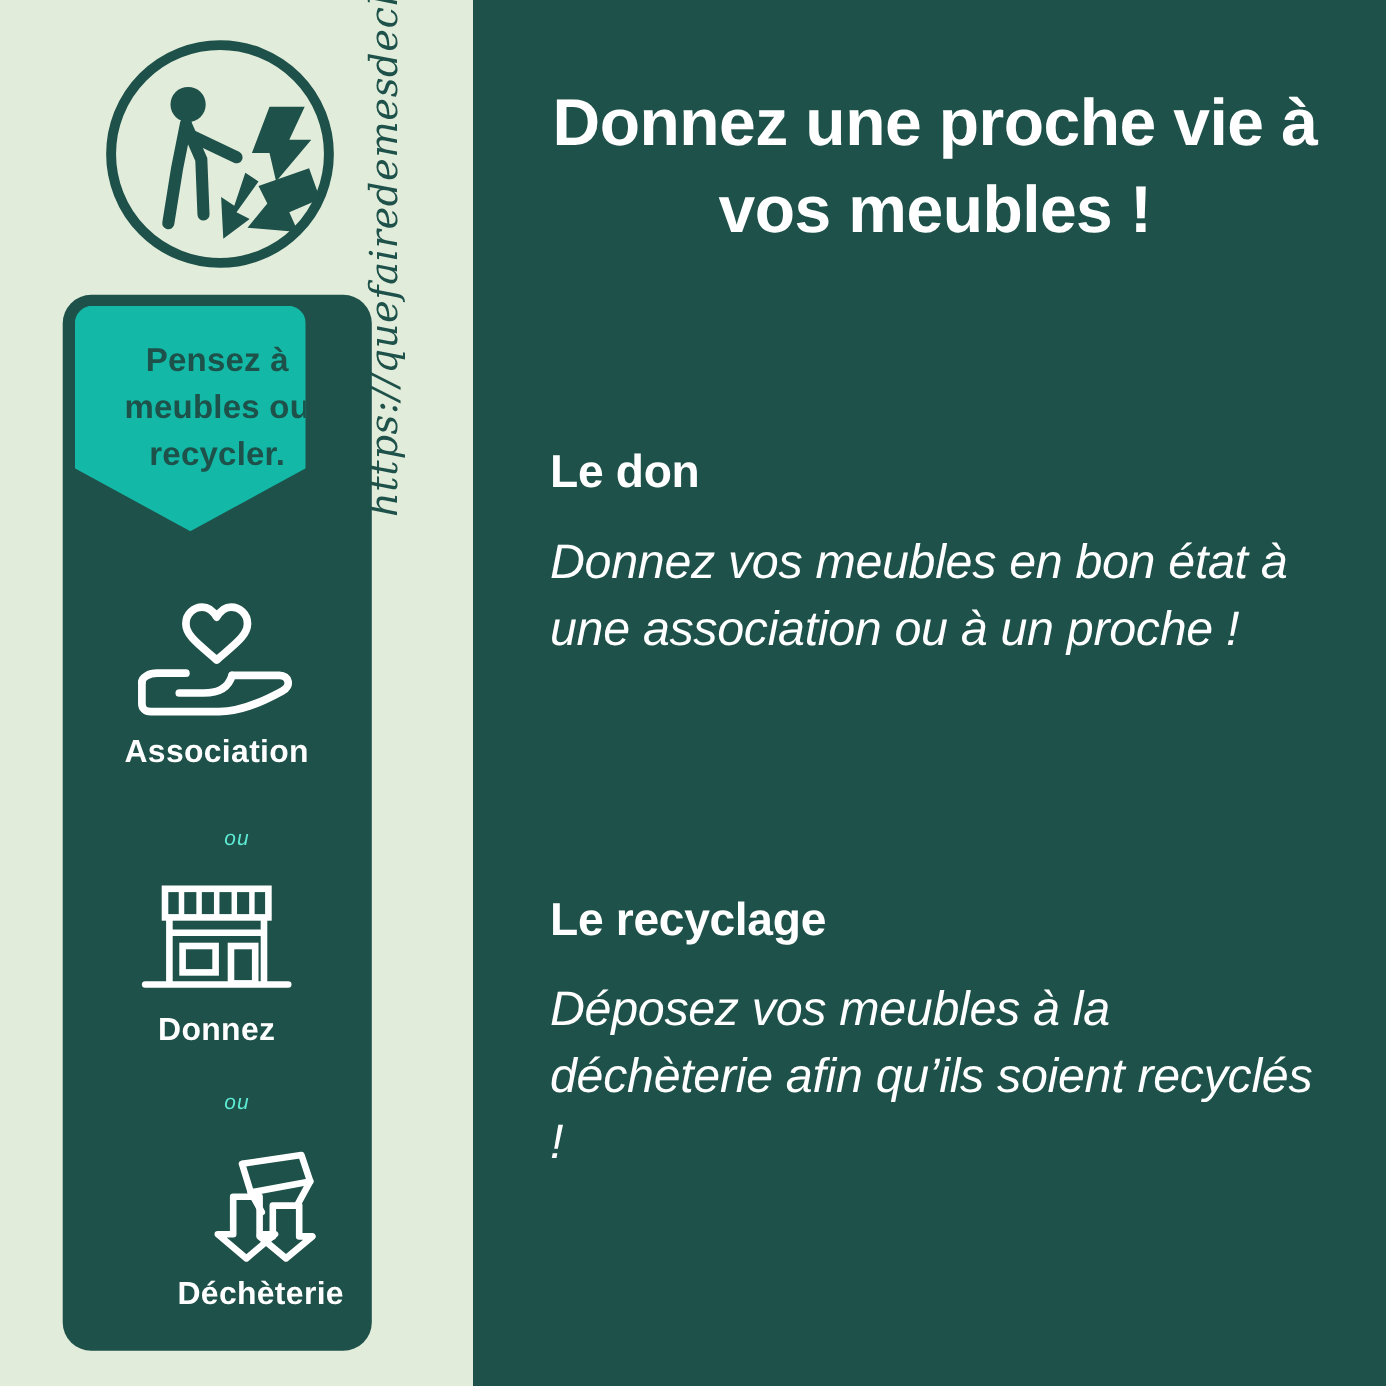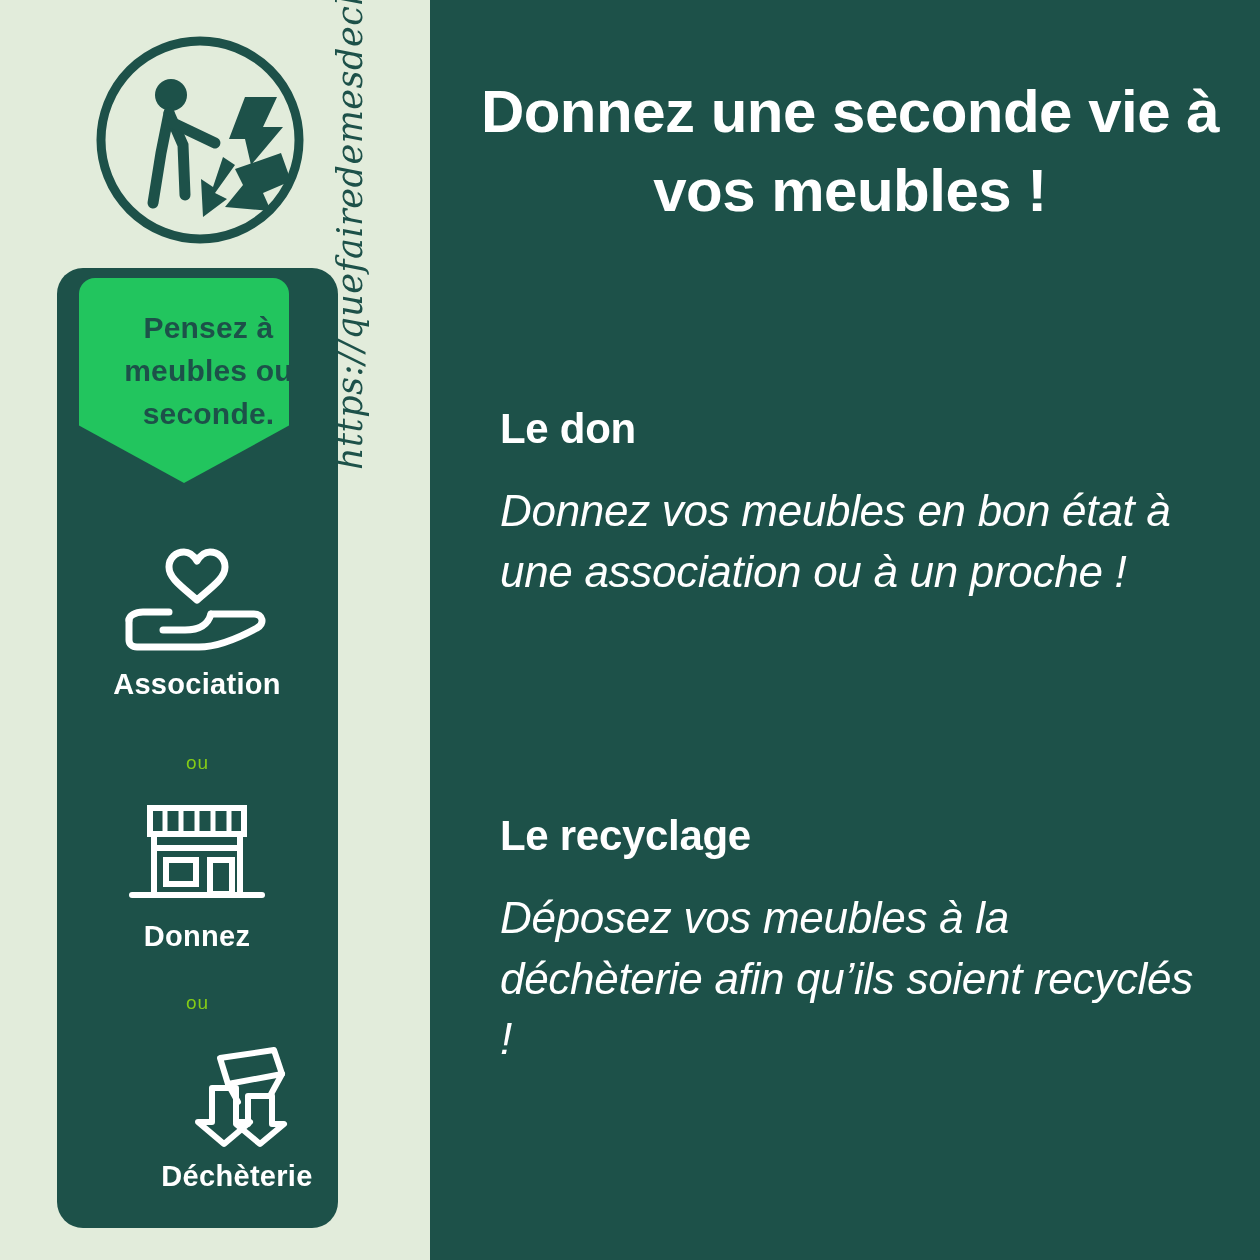--- a/index.html
+++ b/index.html
@@ -56,25 +56,24 @@
     border-radius: 26px;
   }
 
   
   .banner {
     position: absolute;
     left: 68px;
     top: 278px;
     width: 210px;
     height: 205px;
-    background: #22c55e;
+    background: #14b8a6;
     border-top-left-radius: 16px;
     border-top-right-radius: 16px;
     clip-path: polygon(0 0, 100% 0, 100% 72%, 50% 100%, 0 72%);
-    margin-left: 11px;
   }
   .banner-text {
     position: absolute;
     left: 0;
     top: 28px;
     width: 259px;
     text-align: center;
     color: #1d5149;
     font-size: 30px;
     font-weight: bold;
@@ -100,23 +99,25 @@
     font-size: 29px;
     font-weight: bold;
     margin-top: 10px;
     letter-spacing: 0.3px;
   }
   .step-or {
     position: absolute;
     width: 281px;
     left: 57px;
     text-align: center;
-    color: #84cc16;
+    color: #5eead4;
     font-size: 19px;
+    font-style: italic;
     letter-spacing: 1px;
+    padding-left: 18px;
   }
 
   .step-assoc  { top: 548px; }
   .or-1        { top: 752px; }
   .step-shop   { top: 800px; }
   .or-2        { top: 992px; }
   .step-dech   { top: 1040px; padding-left: 40px; }
 
   
   .url-vertical {
@@ -194,21 +195,21 @@
       <path d="M128 122 L118 152 L106 144 L108 182 L132 164 L120 158 L140 130 Z" fill="#1d5149"></path>
     </svg>
   </div>
 
   <div class="dark-card"></div>
 
   <div class="banner">
     <div class="banner-text">
       <div>Pensez à</div>
       <div>meubles ou</div>
-      <div>seconde.</div>
+      <div>recycler.</div>
     </div>
   </div>
 
   <div class="step step-assoc">
     <div class="step-icon">
       <svg width="180" height="110" viewBox="0 0 180 110" aria-hidden="true">
         <path d="M90 52 C74 38 62 30 62 19 C62 10 69 4 77 4 C83 4 87 8 90 13 C93 8 97 4 103 4 C111 4 118 10 118 19 C118 30 106 38 90 52 Z" fill="none" stroke="#ffffff" stroke-width="7" stroke-linejoin="round"></path>
         <path d="M22 72 L22 92 C22 96 25 99 30 99 L92 99 C110 99 128 92 150 80 C158 76 156 66 147 66 L104 66" fill="none" stroke="#ffffff" stroke-width="7" stroke-linecap="round" stroke-linejoin="round"></path>
         <path d="M104 66 C100 80 88 82 78 82 L56 82" fill="none" stroke="#ffffff" stroke-width="7" stroke-linecap="round"></path>
         <path d="M22 72 C22 68 28 64 36 64 L62 64" fill="none" stroke="#ffffff" stroke-width="7" stroke-linecap="round"></path>
@@ -255,21 +256,21 @@
 
         <path d="M70 48 L70 82 L56 82 L82 104 L108 82 L94 82 L94 48 Z" fill="none" stroke="#ffffff" stroke-width="6" stroke-linejoin="round"></path>
         <path d="M106 56 L106 84 L94 84 L118 104 L142 84 L130 84 L130 56 Z" fill="none" stroke="#ffffff" stroke-width="6" stroke-linejoin="round"></path>
       </svg>
     </div>
     <div class="step-label">Déchèterie</div>
   </div>
 
   <div class="url-vertical">https://quefairedemesdechets.fr</div>
 
-  <div class="headline">Donnez une seconde vie à vos meubles !</div>
+  <div class="headline">Donnez une proche vie à vos meubles !</div>
 
   <div class="section sec-recyclage">
     <div class="section-title">Le recyclage</div>
     <div class="section-body">Déposez vos meubles à la déchèterie afin qu’ils soient recyclés !</div>
   </div>
 
   <div class="section sec-don">
     <div class="section-title">Le don</div>
     <div class="section-body">Donnez vos meubles en bon état à une association ou à un proche !</div>
   </div>

